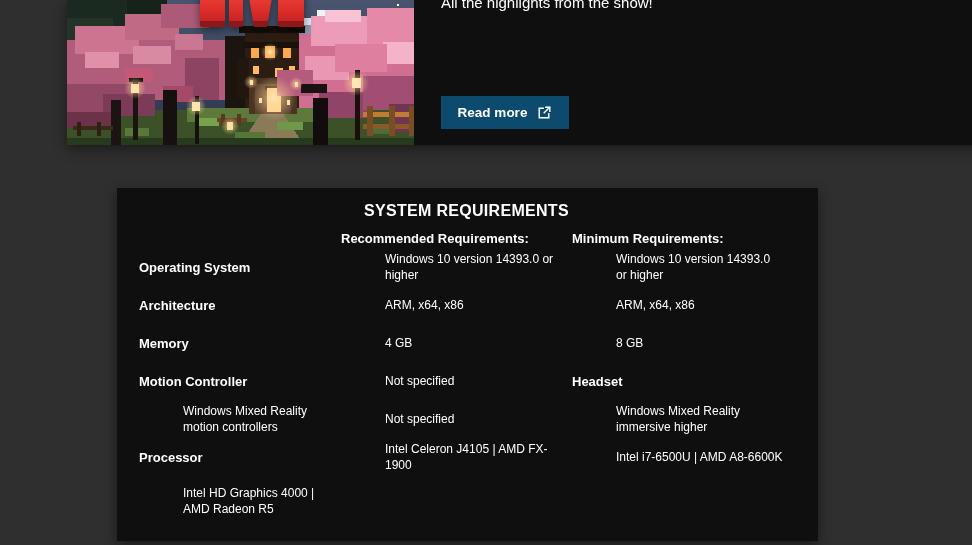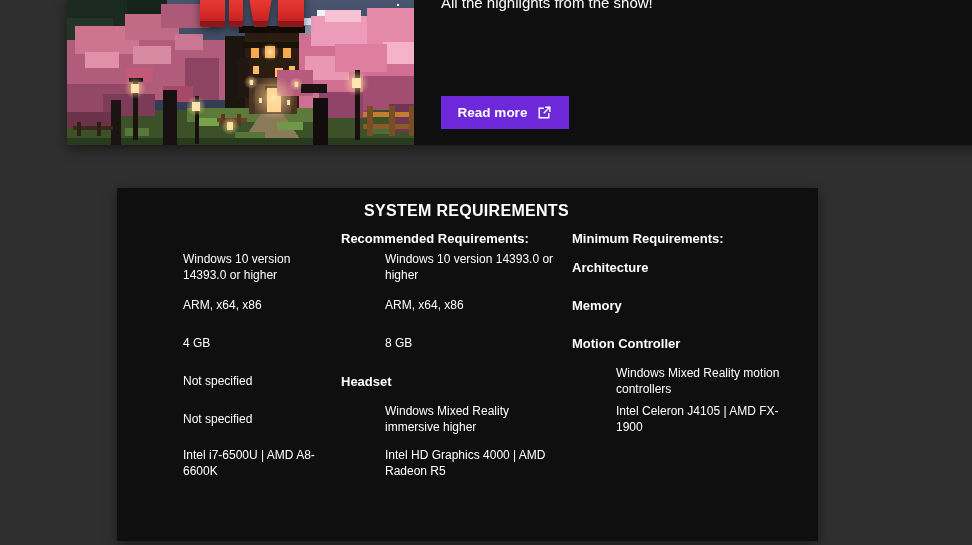--- a/index.html
+++ b/index.html
@@ -31,21 +31,21 @@
   .live-letter.i { width:14px; }
   .live-letter.v { width:27px; clip-path:polygon(0 0,100% 0,74% 100%,26% 100%); }
   .live-letter.e { width:26px; }
 
   .hero-desc {
     position:absolute; left:374px; top:-7px;
     font-size:15px; line-height:20px; color:#ffffff; white-space:nowrap;
   }
   .read-more-btn {
     position:absolute; left:374px; top:96px; width:128px; height:33px;
-    background:#6d28d9; border:none; color:#ffffff;
+    background:#0c4a6e; border:none; color:#ffffff;
     font-family:inherit; font-weight:bold; font-size:13.5px;
     display:flex; align-items:center; justify-content:center; gap:10px;
     cursor:pointer; padding:0;
   }
   .ext-icon { display:block; }
 
   
   .req-card {
     position:absolute; left:117px; top:188px; width:701px; height:353px;
     background:#0f0f0f; box-sizing:border-box; padding:13px 24px 0 22px;
@@ -240,37 +240,39 @@
 
 <div class="req-card">
   <h2 class="req-title">SYSTEM REQUIREMENTS</h2>
 
   <div class="req-grid">
 
     <div class="req-head"></div>
     <div class="req-head">Recommended Requirements:</div>
     <div class="req-head">Minimum Requirements:</div>
 
+    <div class="req-cell req-label">Operating System</div>
     <div class="req-cell req-val">Windows 10 version 14393.0 or higher</div>
     <div class="req-cell req-val">Windows 10 version 14393.0 or higher</div>
 
     <div class="req-cell req-label">Architecture</div>
     <div class="req-cell req-val">ARM, x64, x86</div>
     <div class="req-cell req-val">ARM, x64, x86</div>
 
     <div class="req-cell req-label">Memory</div>
     <div class="req-cell req-val">4 GB</div>
     <div class="req-cell req-val">8 GB</div>
 
     <div class="req-cell req-label">Motion Controller</div>
     <div class="req-cell req-val">Not specified</div>
     <div class="req-cell req-label">Headset</div>
 
     <div class="req-cell req-val">Windows Mixed Reality motion controllers</div>
     <div class="req-cell req-val">Not specified</div>
     <div class="req-cell req-val">Windows Mixed Reality immersive higher</div>
 
+    <div class="req-cell req-label">Processor</div>
     <div class="req-cell req-val">Intel Celeron J4105 | AMD FX-1900</div>
     <div class="req-cell req-val">Intel i7-6500U | AMD A8-6600K</div>
 
     <div class="req-cell tall req-val">Intel HD Graphics 4000 | AMD Radeon R5</div>
   </div>
 </div>
 
 </body></html>

